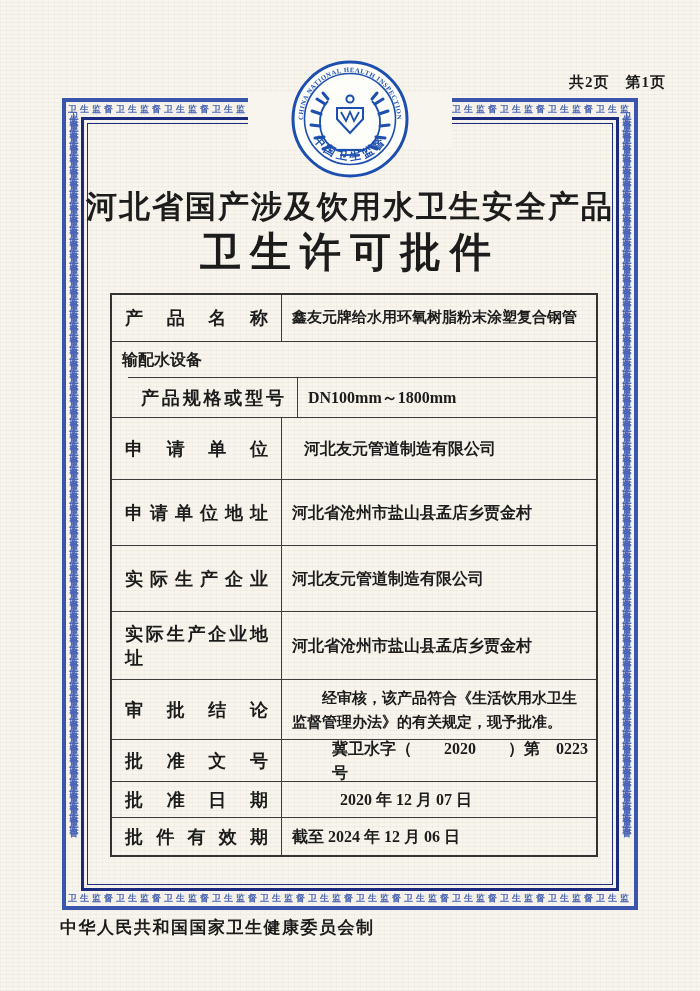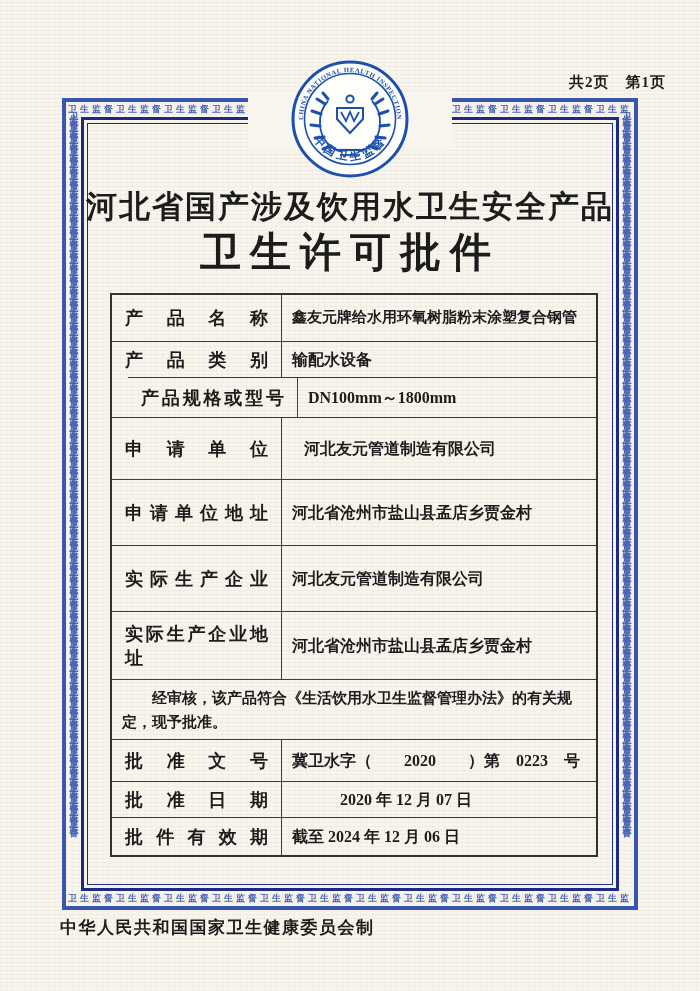--- a/index.html
+++ b/index.html
@@ -163,23 +163,20 @@
 <div class="fields">
     <div class="trow trow-0" style="height: 46px;">
       <div class="tcell tlabel">
         <div class="tlabel-inner">产品名称</div>
       </div>
       <div class="tcell tvalue">
         <div class="tvalue-inner">鑫友元牌给水用环氧树脂粉末涂塑复合钢管</div>
       </div>
     </div>
     <div class="trow trow-1" style="height: 36px;">
-      <div class="tcell tlabel">
-        <div class="tlabel-inner">产品类别</div>
-      </div>
       <div class="tcell tvalue">
         <div class="tvalue-inner">输配水设备</div>
       </div>
     </div>
     <div class="trow trow-2" style="height: 40px; margin-left: 16px;">
       <div class="tcell tlabel">
         <div class="tlabel-inner">产品规格或型号</div>
       </div>
       <div class="tcell tvalue">
         <div class="tvalue-inner">DN100mm～1800mm</div>
@@ -211,25 +208,28 @@
     </div>
     <div class="trow trow-6" style="height: 68px;">
       <div class="tcell tlabel">
         <div class="tlabel-inner">实际生产企业地址</div>
       </div>
       <div class="tcell tvalue">
         <div class="tvalue-inner">河北省沧州市盐山县孟店乡贾金村</div>
       </div>
     </div>
     <div class="trow trow-7" style="height: 60px;">
+      <div class="tcell tlabel">
+        <div class="tlabel-inner">审批结论</div>
+      </div>
       <div class="tcell tvalue">
         <div class="tvalue-inner">经审核，该产品符合《生活饮用水卫生监督管理办法》的有关规定，现予批准。</div>
       </div>
     </div>
-    <div class="trow trow-8" style="height: 42px;">
+    <div class="trow trow-8" style="height: 42px; gap: 40px;">
       <div class="tcell tlabel">
         <div class="tlabel-inner">批准文号</div>
       </div>
       <div class="tcell tvalue">
         <div class="tvalue-inner">冀卫水字（　　2020　　）第　0223　号</div>
       </div>
     </div>
     <div class="trow trow-9" style="height: 36px;">
       <div class="tcell tlabel">
         <div class="tlabel-inner">批准日期</div>

